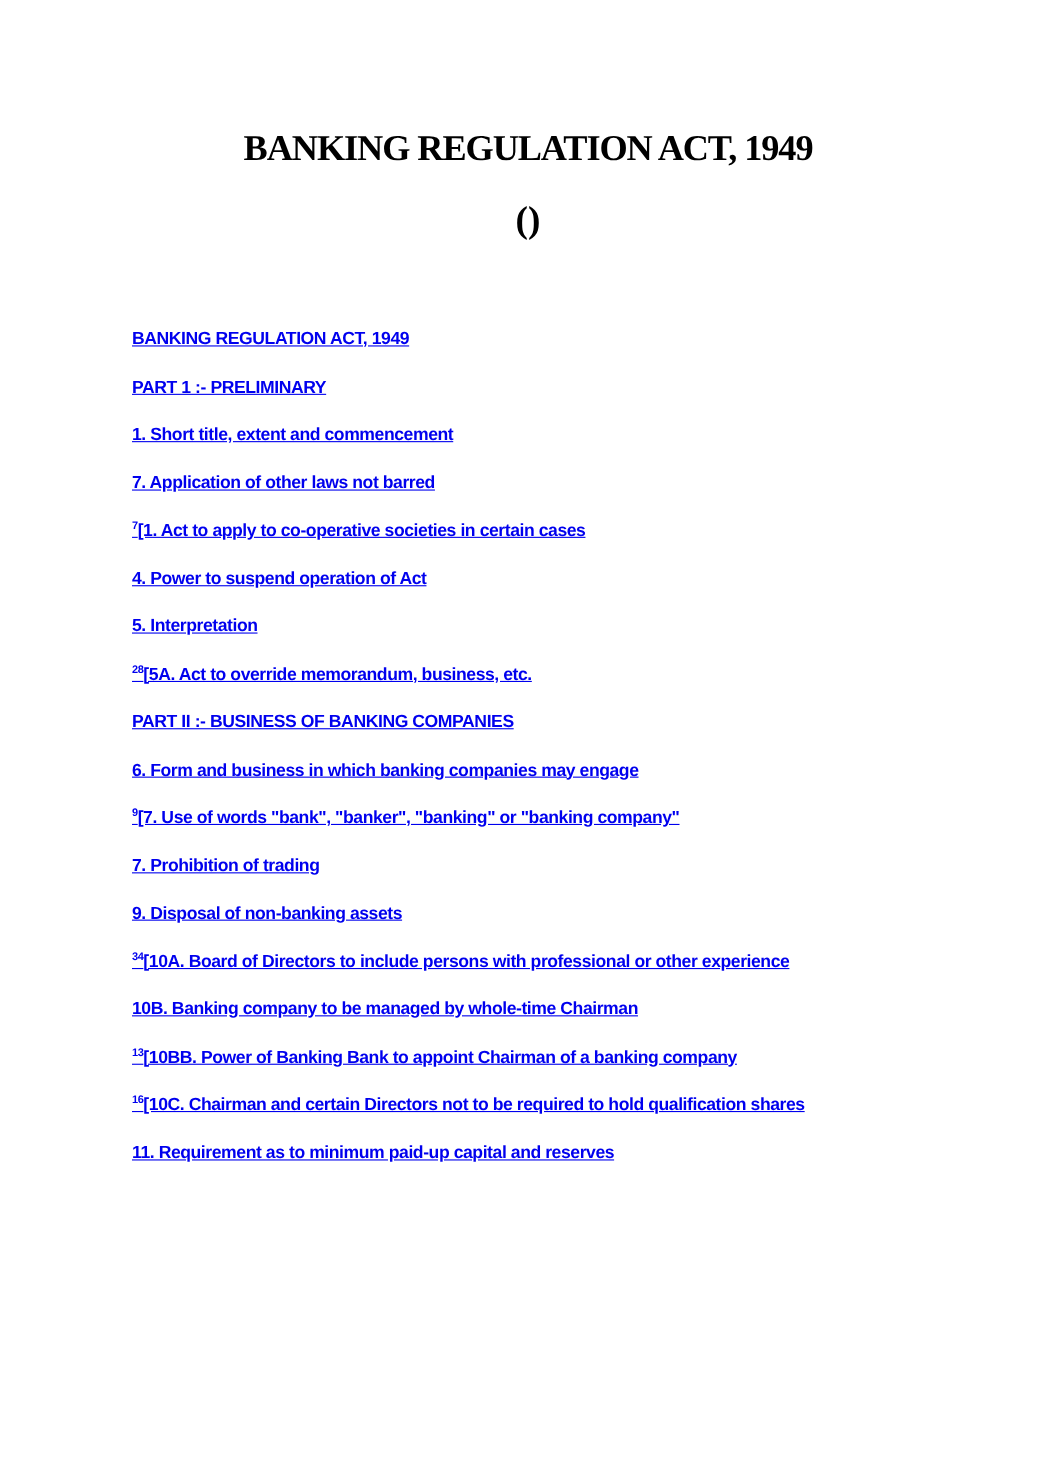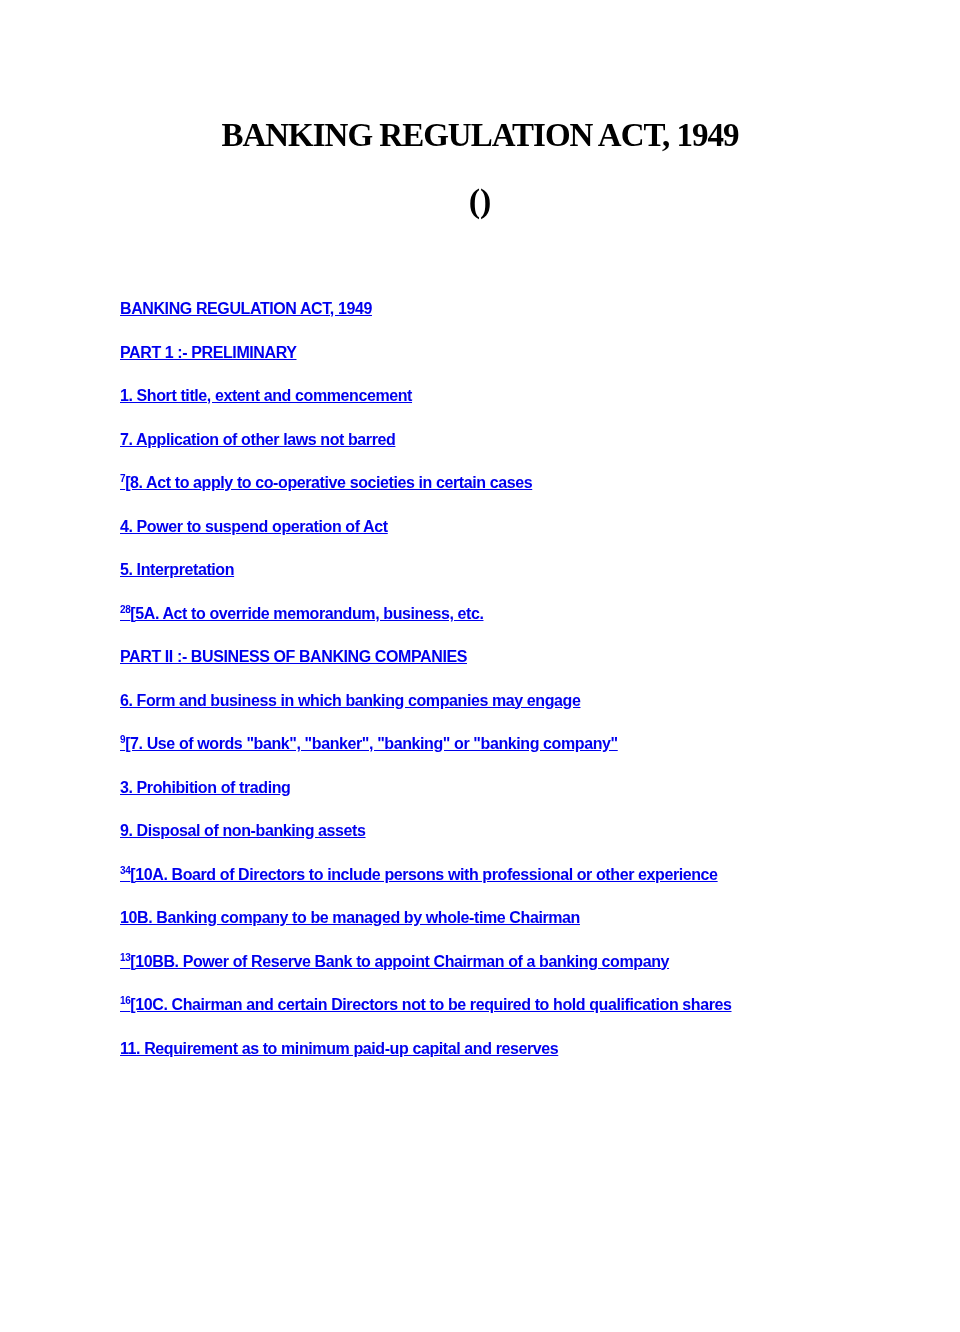--- a/index.html
+++ b/index.html
@@ -74,21 +74,21 @@
 
   <div class="toc-item">
     <a class="toc-link"><span>1. Short title, extent and commencement</span></a>
   </div>
 
   <div class="toc-item">
     <a class="toc-link"><span>7. Application of other laws not barred</span></a>
   </div>
 
   <div class="toc-item">
-    <a class="toc-link"><sup>7</sup><span>[8. Act to apply to co-operative societies in certain cases</span></a>
+    <a class="toc-link"><sup>7</sup><span>[1. Act to apply to co-operative societies in certain cases</span></a>
   </div>
 
   <div class="toc-item">
     <a class="toc-link"><span>4. Power to suspend operation of Act</span></a>
   </div>
 
   <div class="toc-item">
     <a class="toc-link"><span>5. Interpretation</span></a>
   </div>
 
@@ -102,38 +102,38 @@
 
   <div class="toc-item">
     <a class="toc-link"><span>6. Form and business in which banking companies may engage</span></a>
   </div>
 
   <div class="toc-item">
     <a class="toc-link"><sup>9</sup><span>[7. Use of words "bank", "banker", "banking" or "banking company"</span></a>
   </div>
 
   <div class="toc-item">
-    <a class="toc-link"><span>3. Prohibition of trading</span></a>
+    <a class="toc-link"><span>7. Prohibition of trading</span></a>
   </div>
 
   <div class="toc-item">
     <a class="toc-link"><span>9. Disposal of non-banking assets</span></a>
   </div>
 
 
   <div class="toc-item">
     <a class="toc-link"><sup>34</sup><span>[10A. Board of Directors to include persons with professional or other experience</span></a>
   </div>
 
   <div class="toc-item">
     <a class="toc-link"><span>10B. Banking company to be managed by whole-time Chairman</span></a>
   </div>
 
   <div class="toc-item">
-    <a class="toc-link"><sup>13</sup><span>[10BB. Power of Reserve Bank to appoint Chairman of a banking company</span></a>
+    <a class="toc-link"><sup>13</sup><span>[10BB. Power of Banking Bank to appoint Chairman of a banking company</span></a>
   </div>
 
   <div class="toc-item">
     <a class="toc-link"><sup>16</sup><span>[10C. Chairman and certain Directors not to be required to hold qualification shares</span></a>
   </div>
 
 
   <div class="toc-item">
     <a class="toc-link"><span>11. Requirement as to minimum paid-up capital and reserves</span></a>
   </div>

